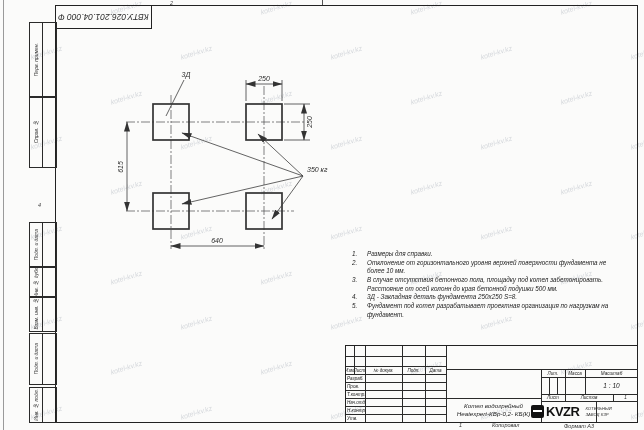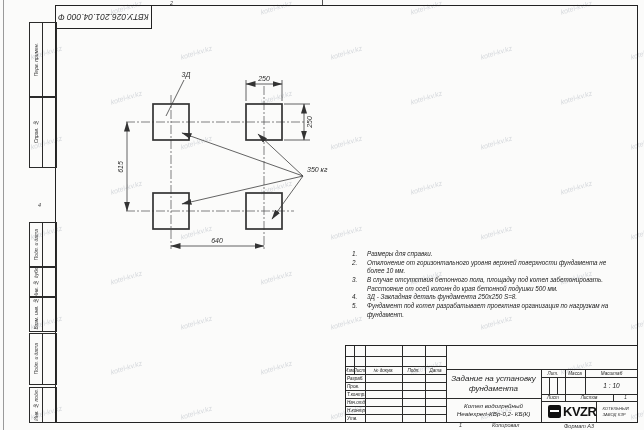--- a/index.html
+++ b/index.html
@@ -37,21 +37,21 @@
   .note .t{flex:1;}
   
   .tb{left:345px;top:345px;width:291px;height:76px;border:1.4px solid #222;z-index:3;background:transparent;}
   .tb .cellline{position:absolute;background:#2a2a2a;}
   .tb .lbl{position:absolute;font-style:italic;color:#222;display:flex;align-items:center;justify-content:center;
            text-align:center;white-space:nowrap;}
   .docnum{left:100px;top:0;width:192px;height:23px;font-size:10.5px;letter-spacing:.6px;}
   .ttl{left:100px;top:23px;width:95px;height:29px;font-size:8px;line-height:1.15;flex-direction:column;}
   .prod{left:100px;top:52px;width:95px;height:24px;font-size:6.2px;line-height:1.25;flex-direction:column;}
   .small{font-size:4.6px;}
-  .logo-row{position:absolute;left:195px;top:55px;width:97px;height:21px;display:flex;align-items:center;}
+  .logo-row{position:absolute;left:178px;top:55px;width:97px;height:21px;display:flex;align-items:center;}
   .emblem{width:13px;height:13px;background:#111;margin-left:7px;border-radius:2px;position:relative;}
   .emblem:after{content:"";position:absolute;left:2px;top:5px;width:9px;height:2px;background:#fff;}
   .kvzr{font-size:13px;font-weight:bold;letter-spacing:-.5px;color:#111;margin-left:2px;}
   .logocap{font-size:4.2px;font-style:italic;line-height:1.3;margin-left:6px;color:#333;text-align:left;}
   .footer-t{z-index:2;font-size:5.5px;font-style:italic;color:#333;}
 </style>
 </head>
 <body>
 
 <div id="wm">
@@ -260,24 +260,20 @@
   <div class="cellline" style="left:195px;top:55px;width:97px;height:1px;"></div>
   <div class="cellline" style="left:100px;top:52px;width:95px;height:1px;"></div>
   <div class="cellline" style="left:203px;top:31px;width:1px;height:17px;"></div>
   <div class="cellline" style="left:211px;top:31px;width:1px;height:17px;"></div>
   <div class="cellline" style="left:219px;top:23px;width:1px;height:25px;"></div>
   <div class="cellline" style="left:239px;top:23px;width:1px;height:25px;"></div>
   <div class="cellline" style="left:219px;top:48px;width:1px;height:7px;"></div>
   <div class="cellline" style="left:267px;top:48px;width:1px;height:7px;"></div>
   <div class="cellline" style="left:250px;top:55px;width:1px;height:21px;"></div>
 
-  <div class="lbl ttl">
-    <span>Задание на установку</span>
-    <span>фундамента</span>
-  </div>
   <div class="lbl prod">
     <span>Котел водогрейный</span>
     <span>Heatexpert-КВр-0,2- КБ(К)</span>
   </div>
   <div class="lbl small" style="left:195px;top:23px;width:24px;height:8px;">Лит.</div>
   <div class="lbl small" style="left:219px;top:23px;width:20px;height:8px;">Масса</div>
   <div class="lbl small" style="left:239px;top:23px;width:53px;height:8px;">Масштаб</div>
   <div class="lbl" style="left:239px;top:31px;width:53px;height:17px;font-size:6.5px;">1 : 10</div>
   <div class="lbl small" style="left:195px;top:48px;width:24px;height:7px;">Лист</div>
   <div class="lbl small" style="left:219px;top:48px;width:48px;height:7px;">Листов</div>

